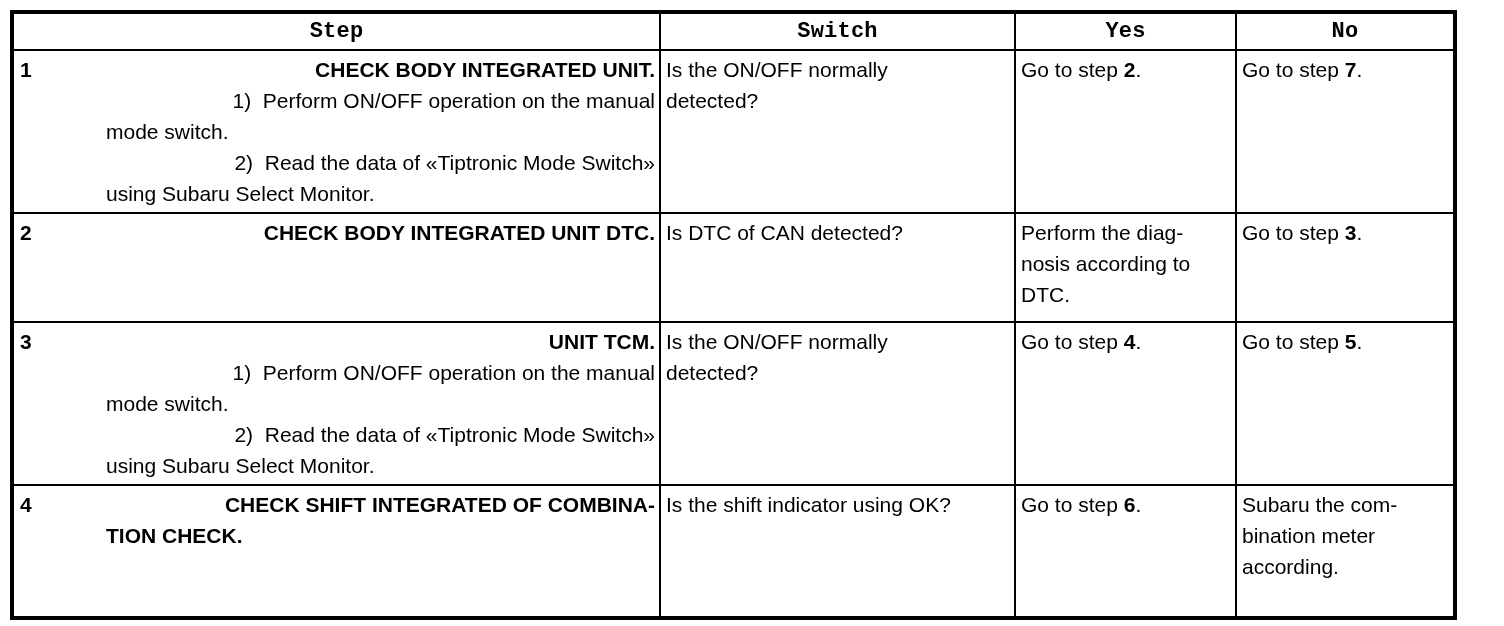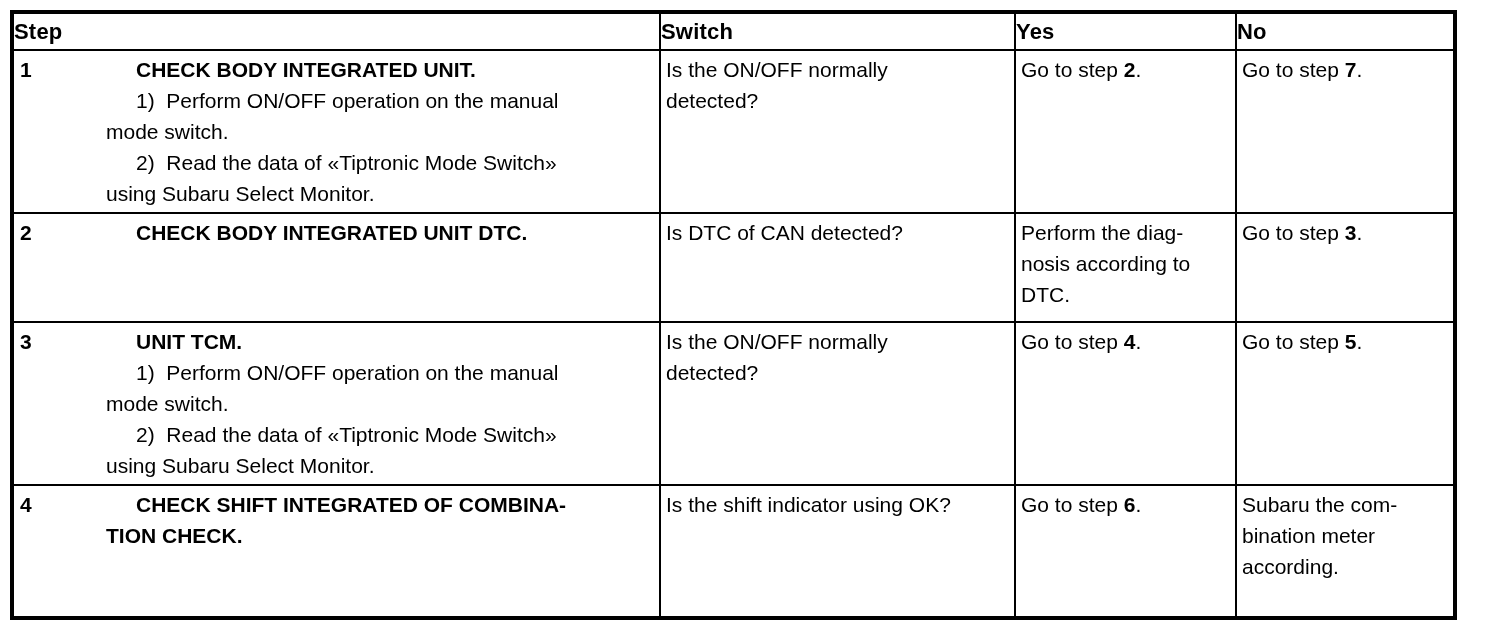--- a/index.html
+++ b/index.html
@@ -24,24 +24,25 @@
     border: 4px solid #000000;
   }
   table.diag-table th,
   table.diag-table td {
     border: 2px solid #000000;
   }
   thead tr { height: 38px; }
   thead th {
     font-size: 22px;
     font-weight: 700;
-    text-align: left;
+    text-align: center;
     vertical-align: middle;
     padding: 0;
     letter-spacing: 0.2px;
+    font-family: Liberation Mono, monospace;
   }
   tbody tr:nth-child(1) { height: 156px; }
   tbody tr:nth-child(2) { height: 99px;  }
   tbody tr:nth-child(3) { height: 156px; }
   tbody tr:nth-child(4) { height: auto;  }
   .cell {
     vertical-align: top;
     font-size: 21px;
     line-height: 31px;
     padding: 3px 4px 11px 5px;
@@ -52,21 +53,21 @@
     padding: 3px 4px 3px 0;
   }
   .step-num {
     position: absolute;
     left: 6px;
     top: 3px;
     font-weight: 700;
   }
   .step-content { margin-left: 92px; }
   .line { white-space: nowrap; }
-  .line.indent { padding-left: 30px; }
+  .line.indent { padding-left: 30px; text-align: right; }
   .line.bold { font-weight: 700; }
   .goto b, .line b { font-weight: 700; }
 </style>
 </head>
 <body>
 
 <div class="page">
   <table class="diag-table">
     <colgroup>
       <col style="width:648px">

